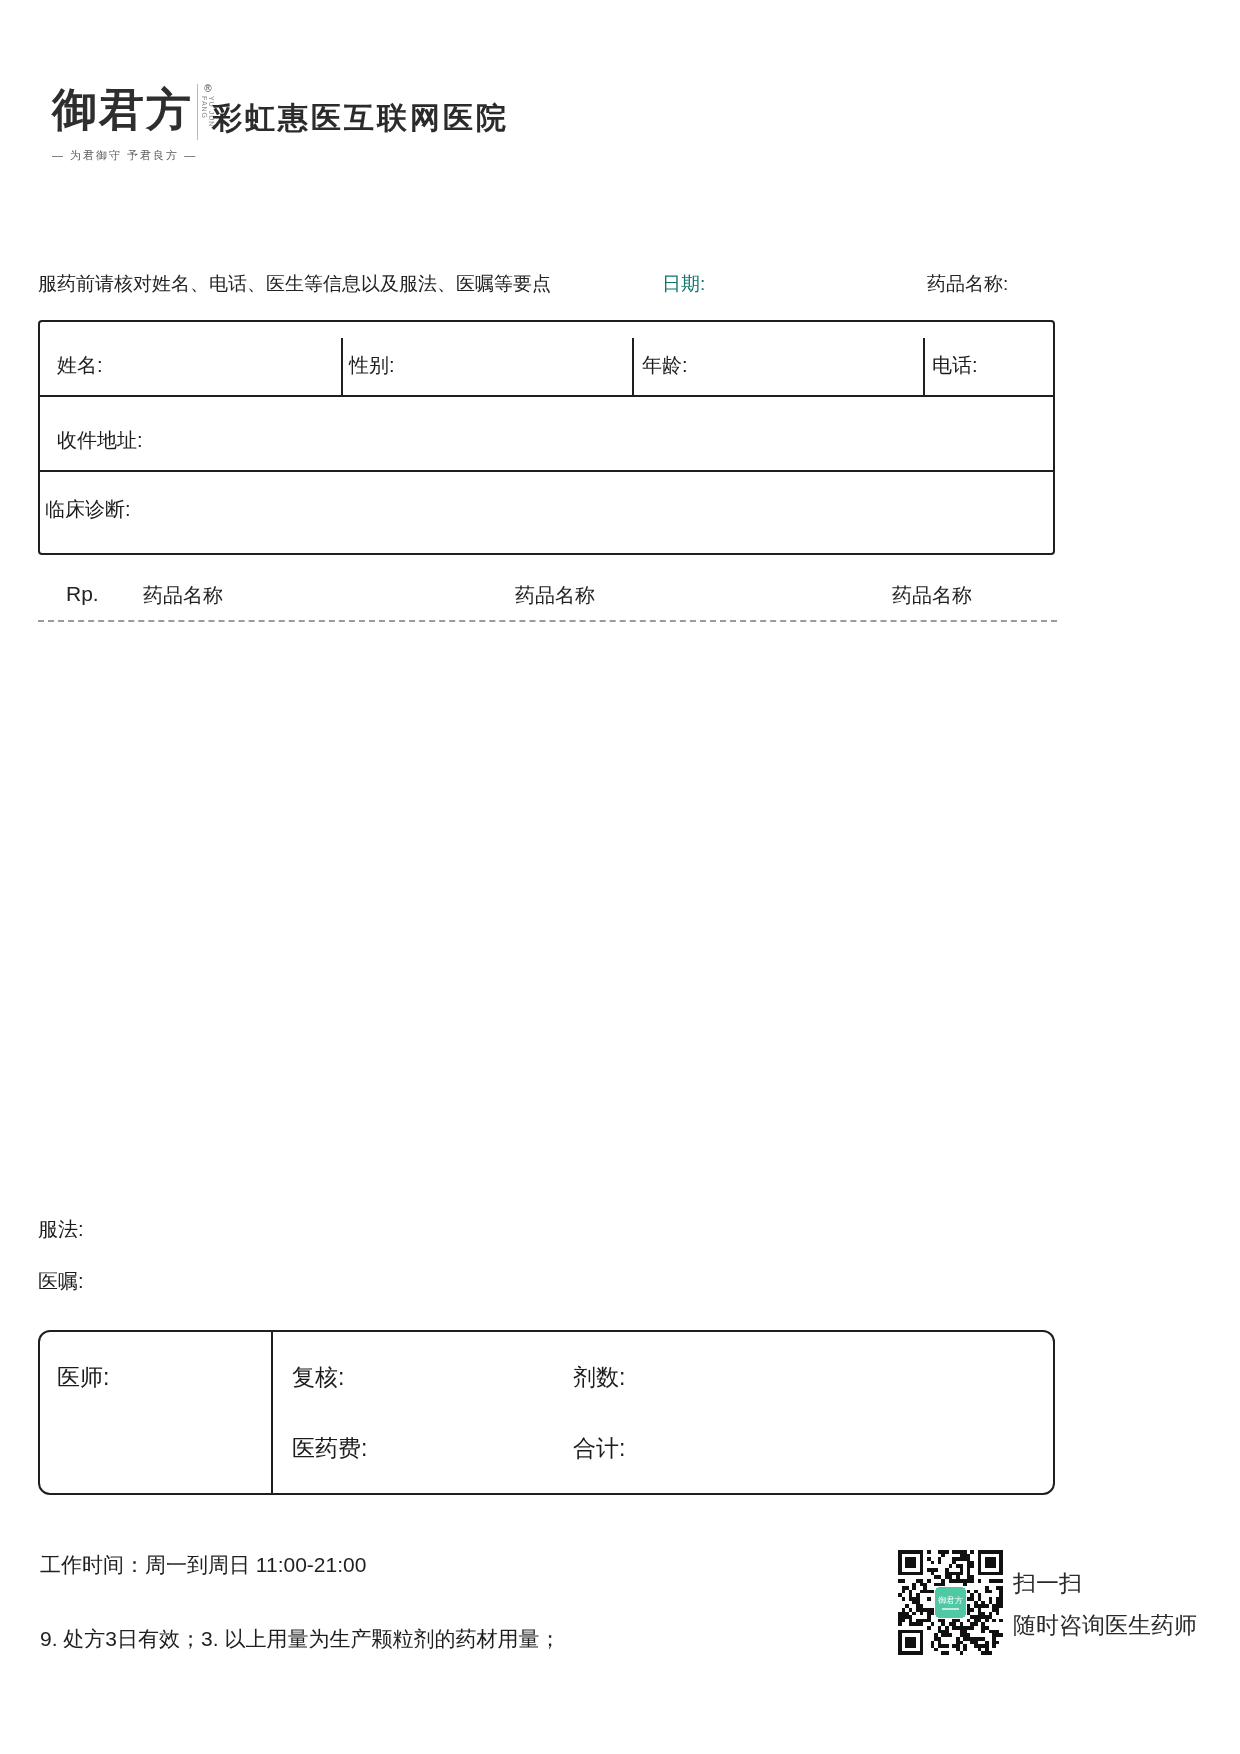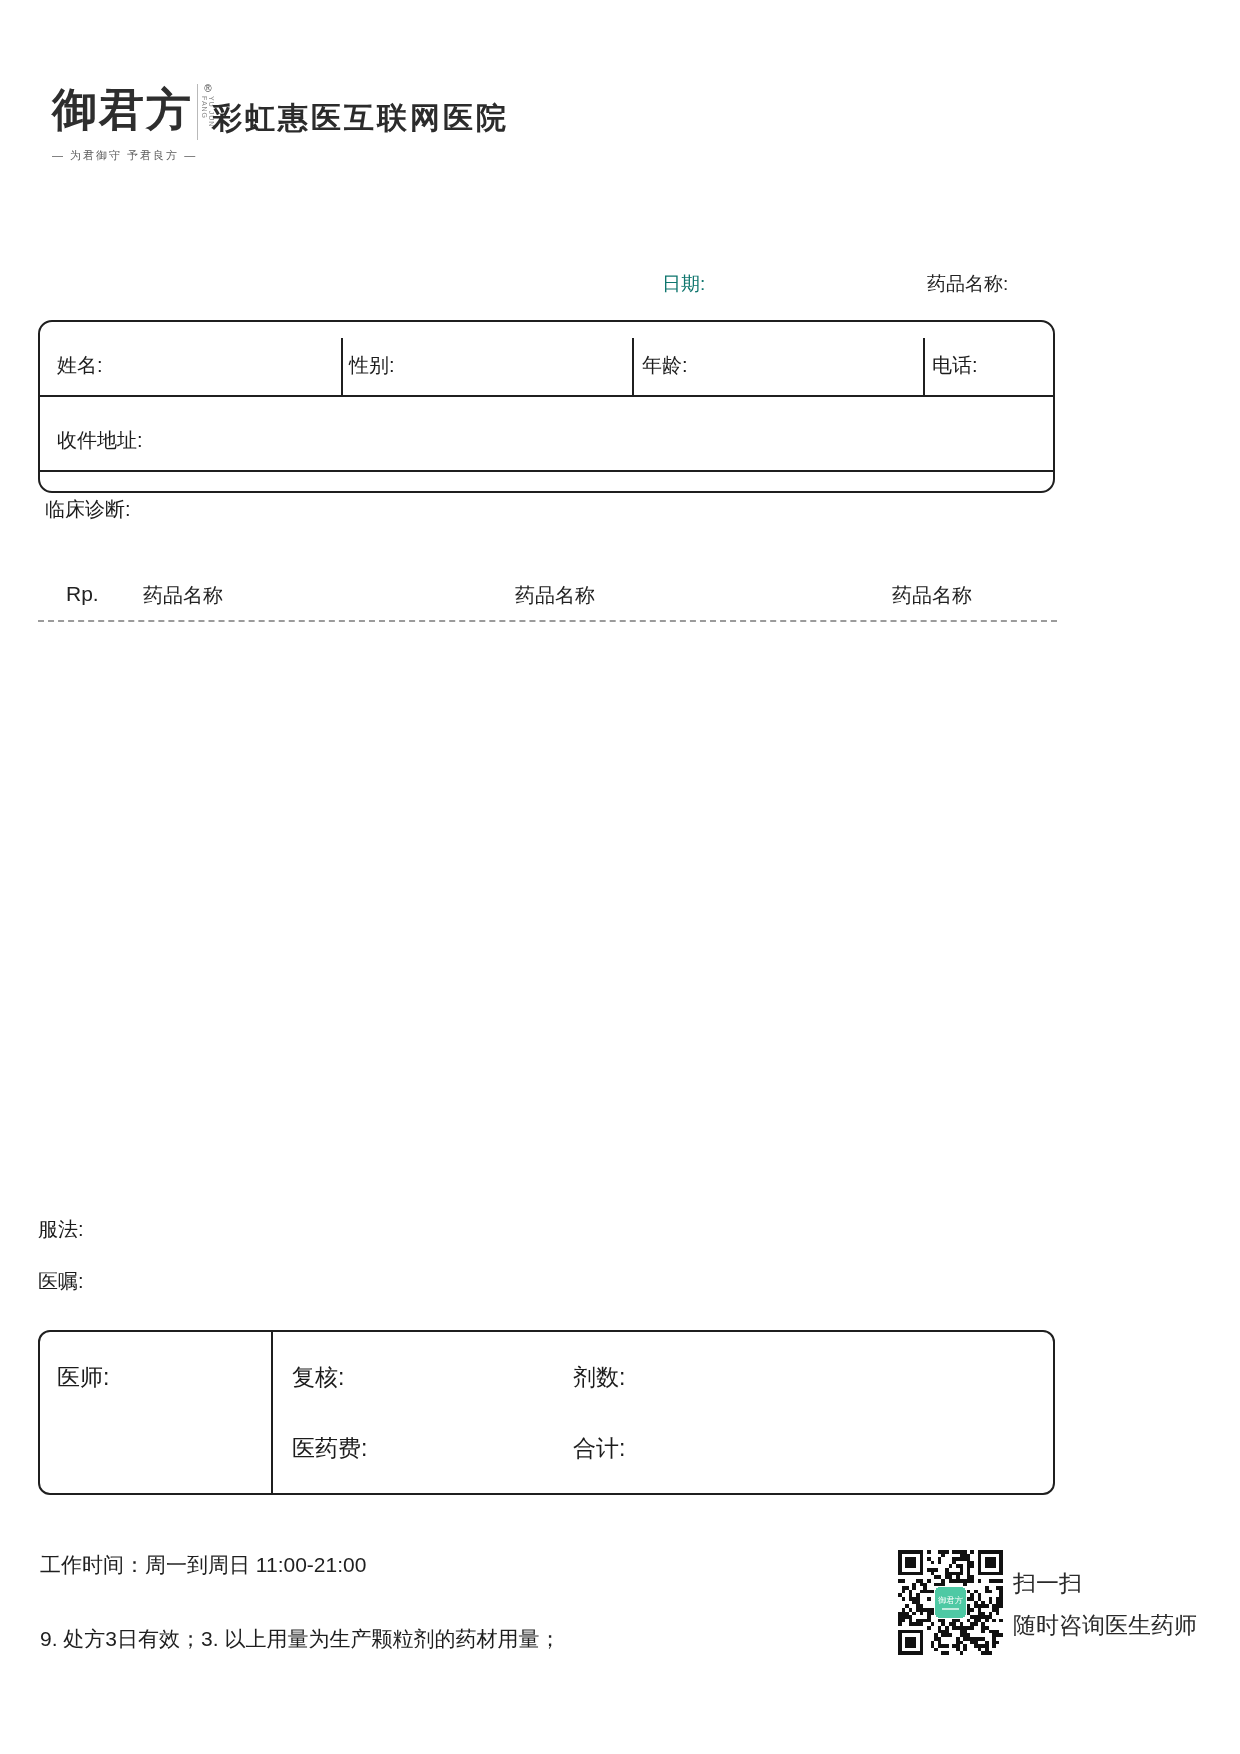--- a/index.html
+++ b/index.html
@@ -17,21 +17,21 @@
   .side-vert { writing-mode:vertical-rl; font-size:7px; color:#8a8a8a; letter-spacing:1px; margin-top:2px; }
   .tagline { margin-top:8px; font-size:11px; color:#5a5a5a; letter-spacing:2px; width:128px; text-align:center; white-space:nowrap; }
   .hospital-name { left:212px; top:96px; font-size:30px; font-weight:900; letter-spacing:3px; color:#2b2b2b; line-height:44px; }
 
   
   .notice { left:38px; top:271px; font-size:19px; color:#222; }
   .date-label { left:662px; top:271px; font-size:19px; color:#0f766e; }
   .rx-label { left:927px; top:271px; font-size:19px; color:#222; }
 
   
-  .patient-box { left:38px; top:320px; width:1017px; height:173px; border:2px solid #1f1f1f; border-radius:14px; }
+  .patient-box { left:38px; top:320px; width:1017px; height:235px; border:2px solid #1f1f1f; border-radius:4px; }
   .patient-box .lbl { position:absolute; font-size:20px; color:#1c1c1c; line-height:26px; }
   .vdiv { position:absolute; width:2px; background:#1f1f1f; }
   .hline { position:absolute; left:0; width:100%; height:2px; background:#1f1f1f; }
 
   
   .rp-label { left:66px; top:582px; font-size:21px; color:#222; }
   .drug-col { top:582px; font-size:20px; color:#222; }
   .dashed-sep { left:38px; top:620px; width:1019px; border-top:2px dashed #9b9b9b; }
 
   
@@ -62,20 +62,21 @@
       <span class="logo-text">御君方</span>
       <span class="logo-side">
         <span class="reg">®</span>
         <span class="side-vert">YU JUN FANG</span>
       </span>
     </div>
     <div class="tagline">— 为君御守 予君良方 —</div>
   </div>
   <h1 class="abs hospital-name">彩虹惠医互联网医院</h1>
 
+  <div class="abs notice">服药前请核对姓名、电话、医生等信息以及服法、医嘱等要点</div>
   <div class="abs date-label">日期:</div>
   <div class="abs rx-label">药品名称:</div>
 
   <section class="abs patient-box">
     <span class="lbl" style="left:17px; top:30px;">姓名:</span>
     <span class="lbl" style="left:309px; top:30px;">性别:</span>
     <span class="lbl" style="left:602px; top:30px;">年龄:</span>
     <span class="lbl" style="left:892px; top:30px;">电话:</span>
 
     <span class="vdiv" style="left:301px; top:16px; height:57px;"></span>

